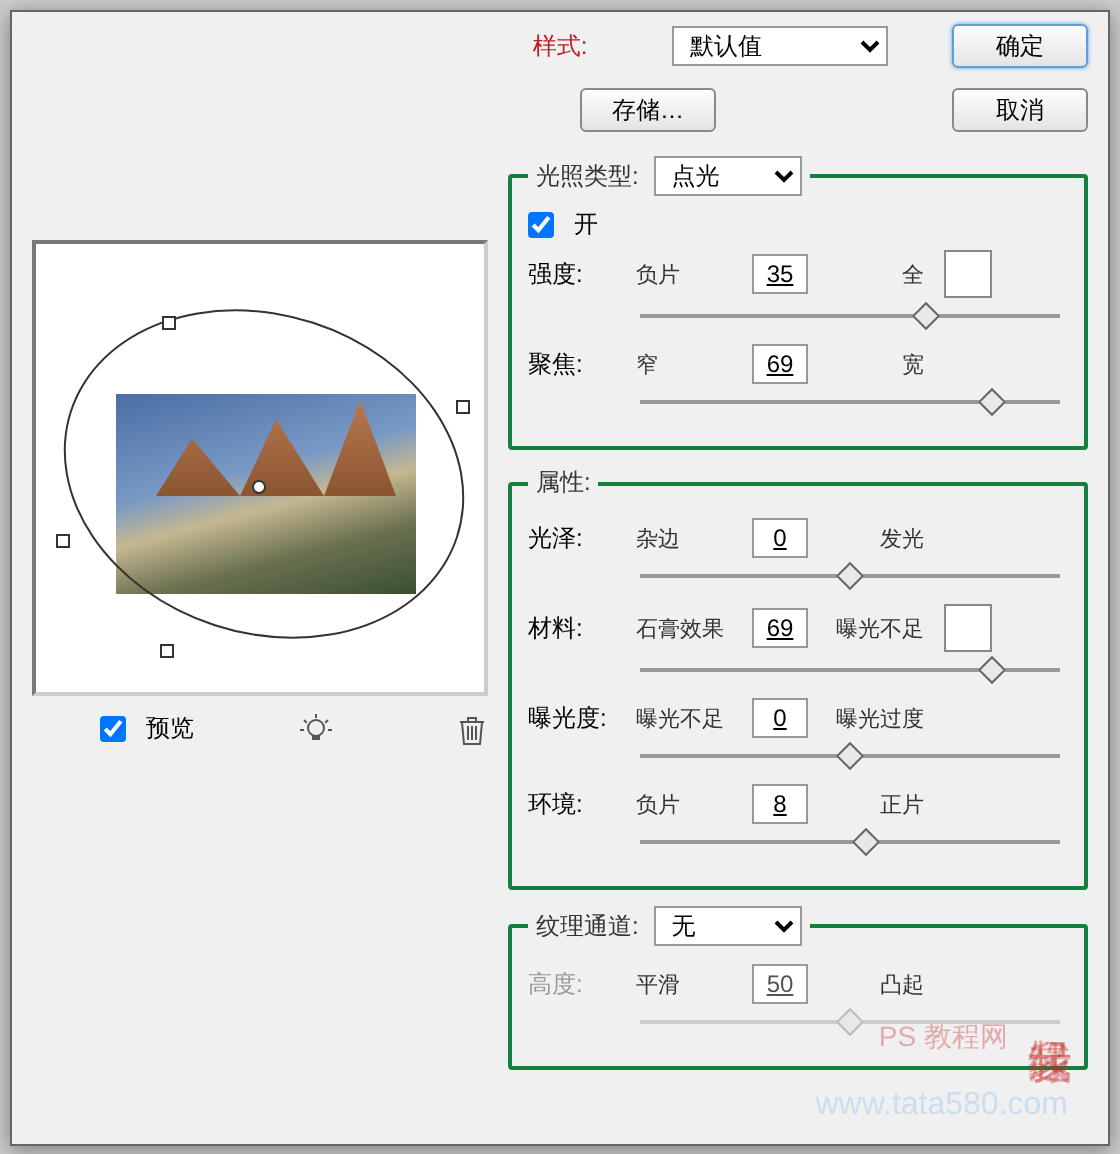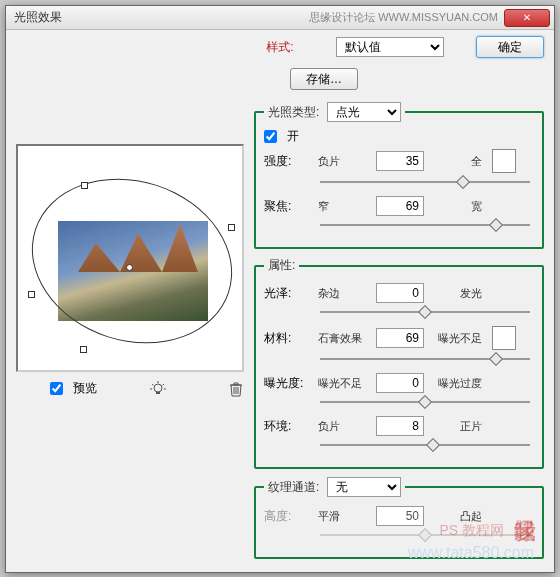--- a/index.html
+++ b/index.html
@@ -26,41 +26,36 @@
 select, input[type=text] { border: 1px solid #999; background: #fff; font-size: 12px; height: 20px; padding: 0 4px; }
 select { height: 20px; margin-left: 24px; }
 .btn { border: 1px solid #888; background: linear-gradient(#fdfdfd,#e4e4e4); border-radius: 3px; height: 22px; padding: 0 8px; min-width: 68px; cursor: pointer; }
 .btn.primary { border-color: #5a9edb; box-shadow: 0 0 2px #5a9edb; }
 .btn.disabled { color: #999; }
 fieldset { border: 2px solid #15803d; border-radius: 2px; padding: 6px 8px 8px 8px; margin-top: 2px; }
 legend { padding: 0 4px; color: #333; }
 .slider-row { display: flex; align-items: center; gap: 6px; margin: 3px 0 1px 0; }
 .slider-row .sl-label { width: 48px; }
 .slider-row .sl-left { width: 52px; font-size: 11px; color: #333; }
-.slider-row .val { width: 48px; text-align: right; }
+.slider-row .val { width: 28px; text-align: center; text-decoration: underline; }
 .slider-row .sl-right { width: 52px; font-size: 11px; text-align: right; color: #333; }
 .slider-track { position: relative; height: 16px; flex: 1; margin: 0 4px 6px 56px; }
 .slider-track .track { position: absolute; top: 7px; left: 0; right: 0; height: 2px; background: #999; }
 .slider-track .thumb { position: absolute; top: 3px; width: 10px; height: 10px; background: #e8e8e8; border: 1px solid #666; transform: translateX(-50%) rotate(45deg); }
 .swatch { width: 24px; height: 24px; background: #fff; border: 1px solid #888; margin-left: 4px; }
 .cb { margin-right: 4px; }
 .watermark { position: absolute; right: 14px; bottom: 70px; color: rgba(200,40,40,0.35); font-size: 22px; writing-mode: vertical-rl; pointer-events: none; }
-.watermark2 { position: absolute; right: 50px; bottom: 32px; color: rgba(200,40,40,0.35); font-size: 14px; pointer-events: none; }
+.watermark2 { position: absolute; right: 50px; bottom: 44px; color: rgba(200,40,40,0.35); font-size: 14px; pointer-events: none; }
 .watermark3 { position: absolute; right: 20px; bottom: 10px; color: #cde; font-size: 16px; pointer-events: none; }
 .disabled-text { color: #999; }
 </style>
 </head>
 <body>
 
 <div class="window">
-  <div class="titlebar">
-    <span class="title">光照效果</span>
-    <span class="subtitle">思缘设计论坛  WWW.MISSYUAN.COM</span>
-    <div class="close-btn">✕</div>
-  </div>
 
   <div class="content">
     <div class="left-col">
       <div class="preview-box">
         <div class="preview-img"></div>
         <div class="preview-roof"></div>
         <div class="ellipse"></div>
         <div class="handle" style="left:10px;top:145px"></div>
         <div class="handle" style="left:63px;top:36px"></div>
         <div class="handle" style="left:210px;top:78px"></div>
@@ -92,20 +87,21 @@
       <div class="row">
         <span class="label">样式:</span>
         <select style="width:108px"><option>默认值</option></select>
         <span style="flex:1"></span>
         <button class="btn primary">确定</button>
       </div>
       <div class="row">
         <span style="width:30px"></span>
         <button class="btn">存储…</button>
         <span style="flex:1"></span>
+        <button class="btn">取消</button>
       </div>
 
       <fieldset>
         <legend>
           <span>光照类型:</span>
           <select style="width:74px;margin-left:4px"><option>点光</option></select>
         </legend>
         <div class="row">
           <input type="checkbox" checked="" class="cb" style="">
           <span>开</span>

